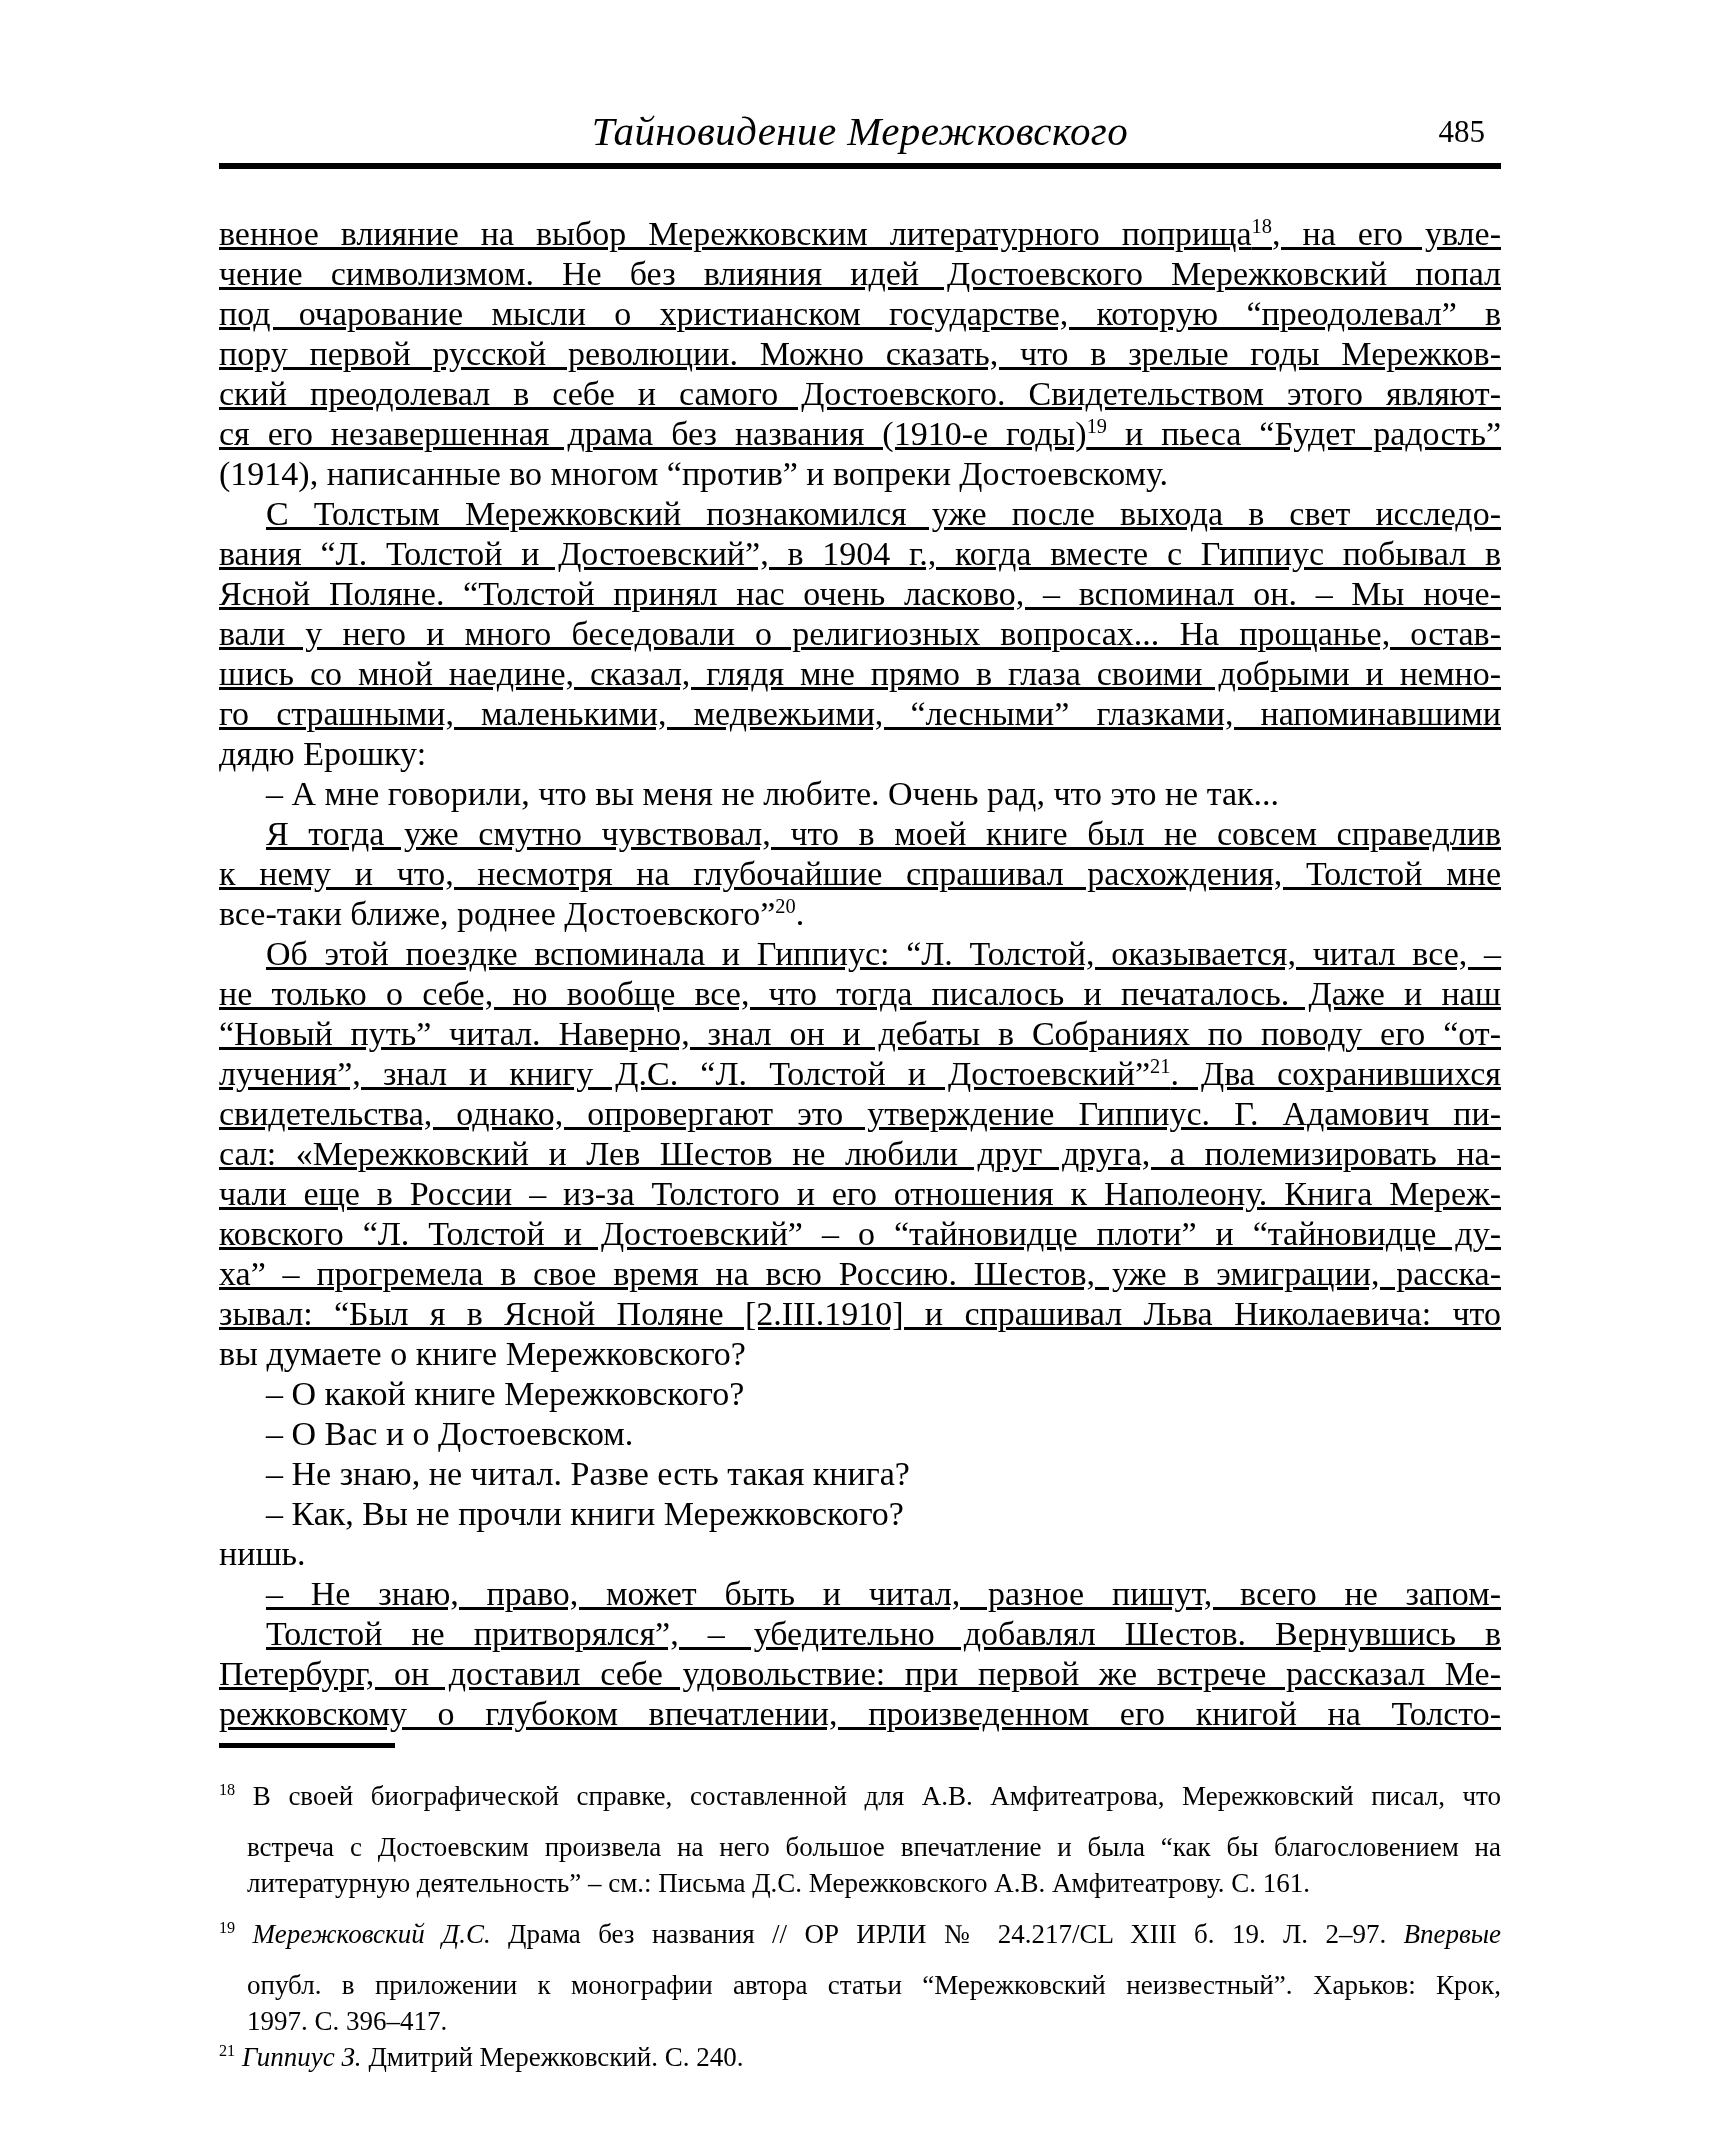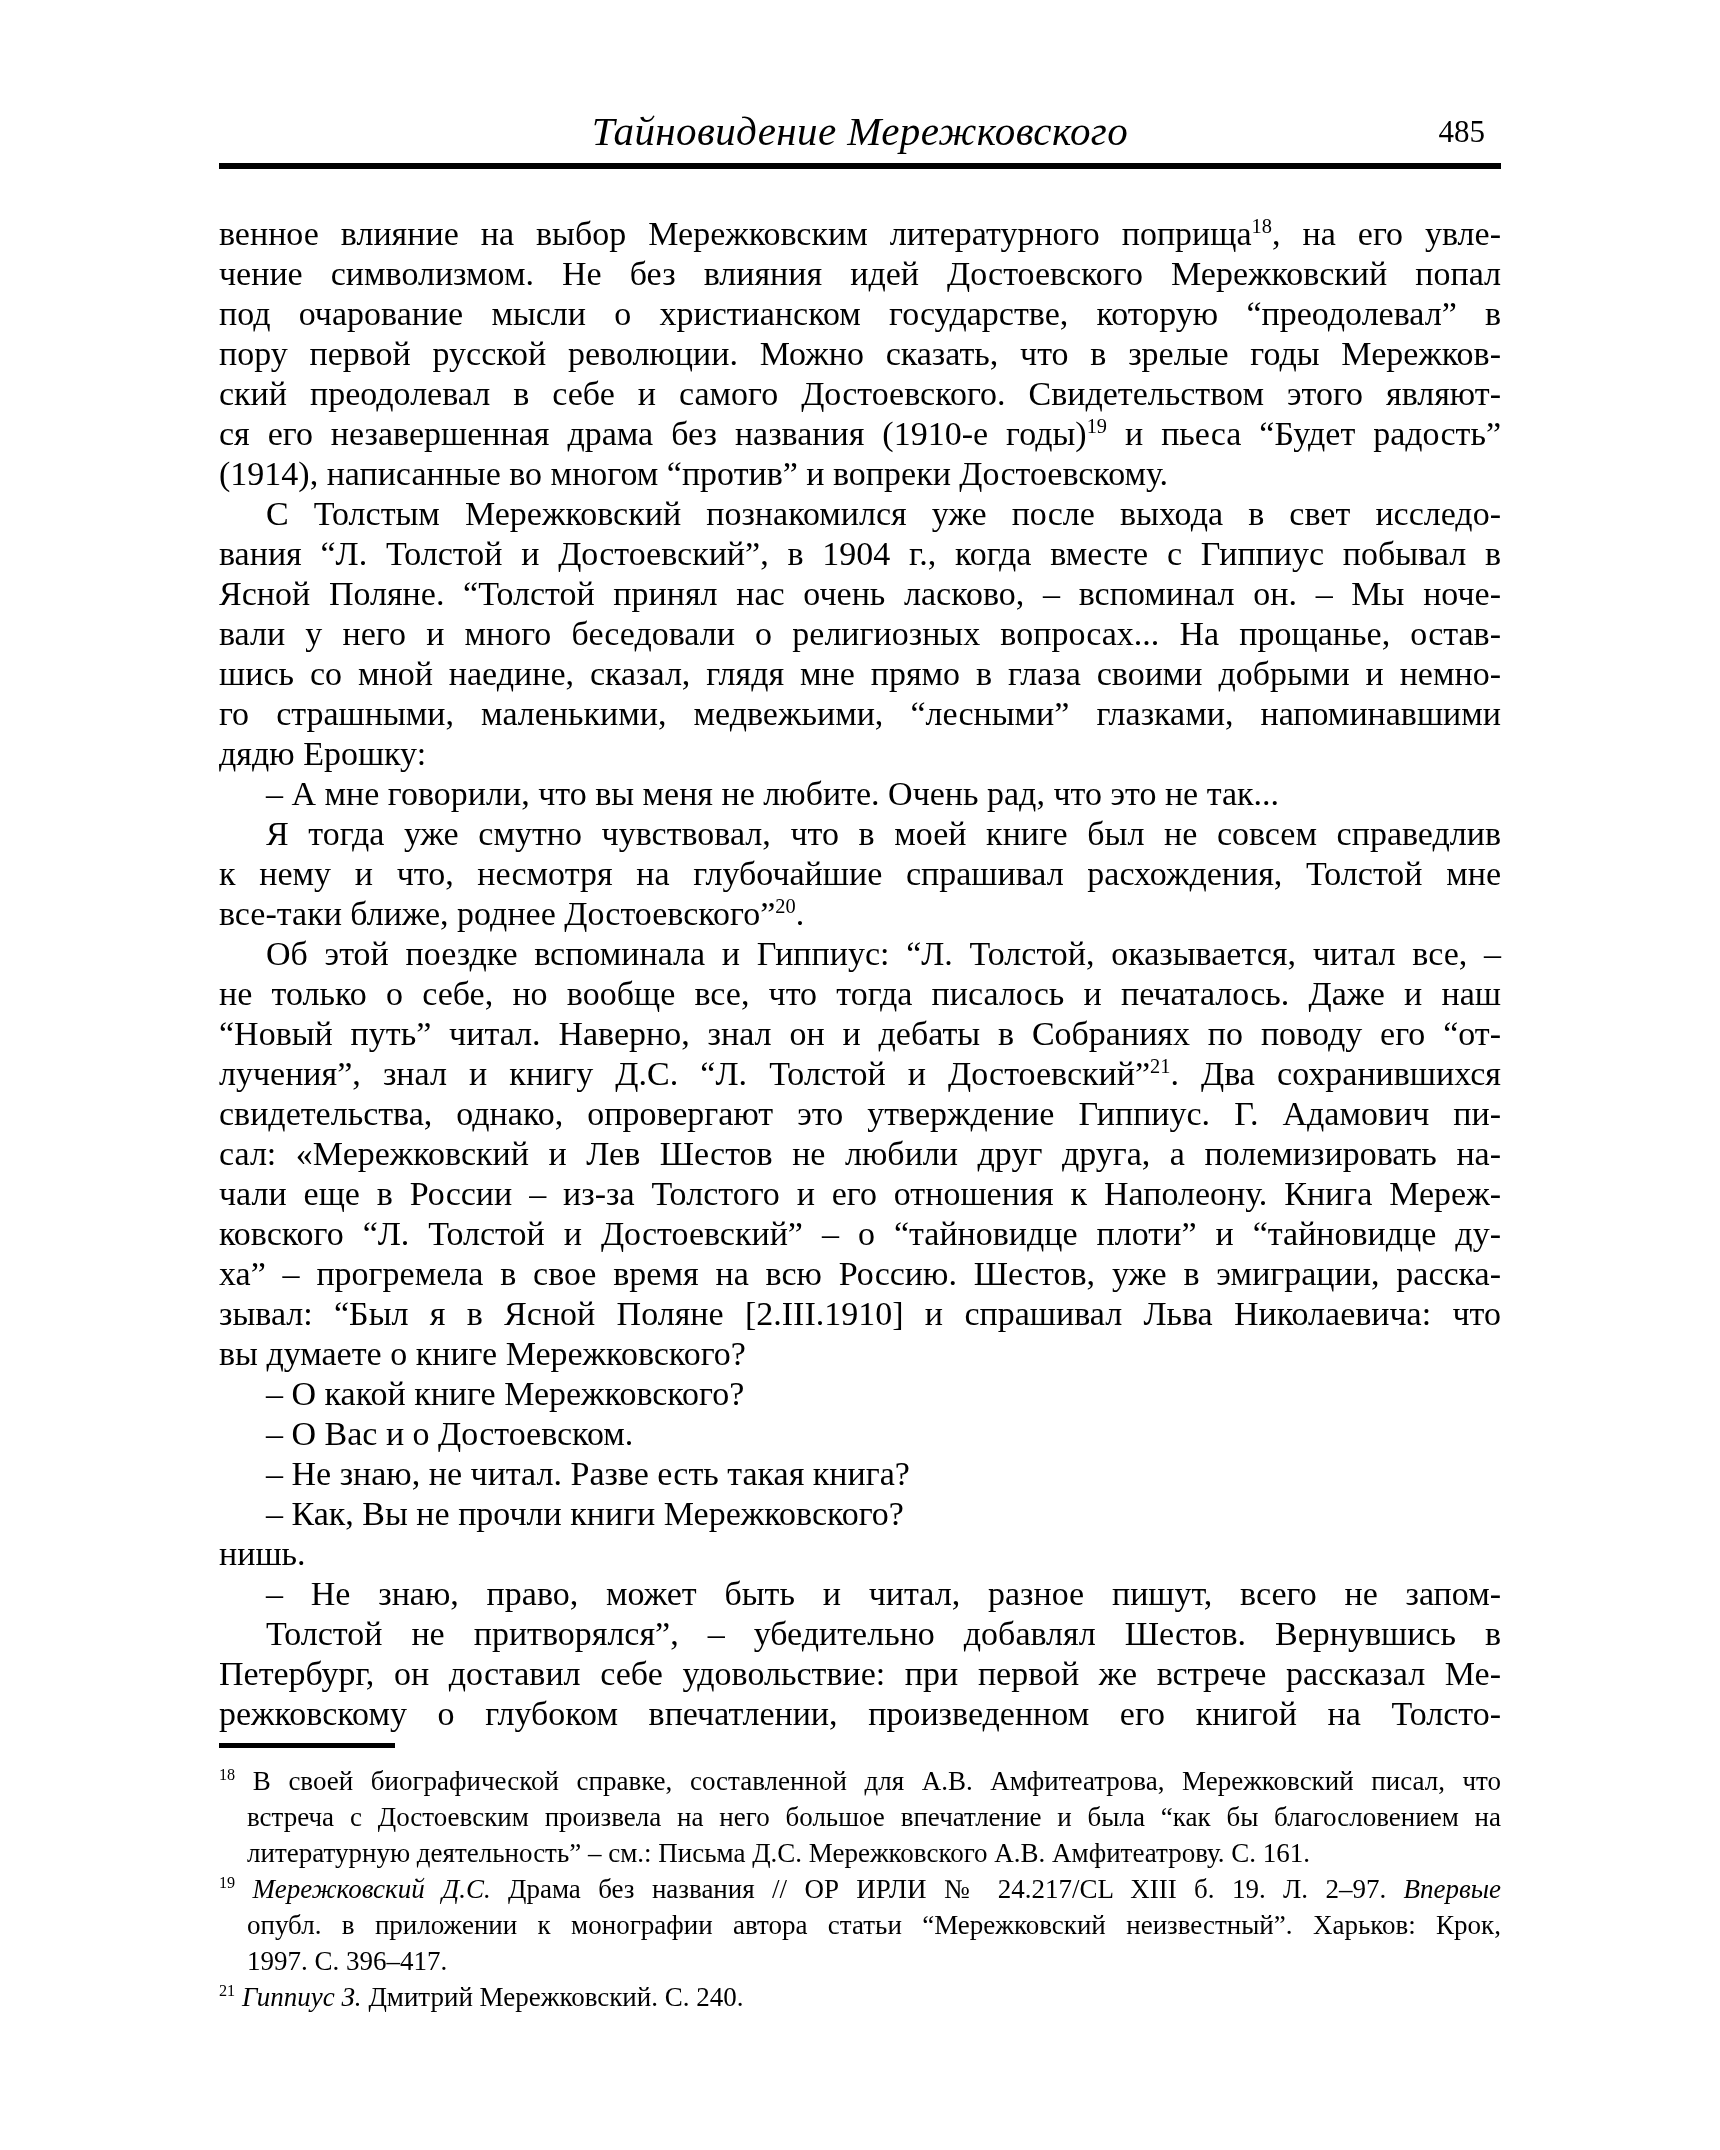--- a/index.html
+++ b/index.html
@@ -53,20 +53,21 @@
   .line {
     font-size: 34px;
     line-height: 40px;
     white-space: nowrap;
     text-align: left;
     text-justify: inter-word;
   }
   .line.just {
     text-align: justify;
     text-align-last: justify;
+    text-decoration: underline;
     -moz-text-align-last: justify;
   }
   .line.indent { text-indent: 47px; }
   sup {
     font-size: 60%;
     line-height: 0;
     vertical-align: super;
   }
   
   .fn-rule {
@@ -86,20 +87,21 @@
   .fn-line {
     font-size: 27px;
     line-height: 36px;
     white-space: nowrap;
     text-align: left;
     text-justify: inter-word;
   }
   .fn-line.just {
     text-align: justify;
     text-align-last: justify;
+    margin-top: 15px;
     -moz-text-align-last: justify;
   }
   .fn-line.fn-cont { padding-left: 28px; }
 </style>
 </head>
 <body>
 
 <div class="page">
   <div class="running-head">
     <div class="title">Тайновидение Мережковского</div>

